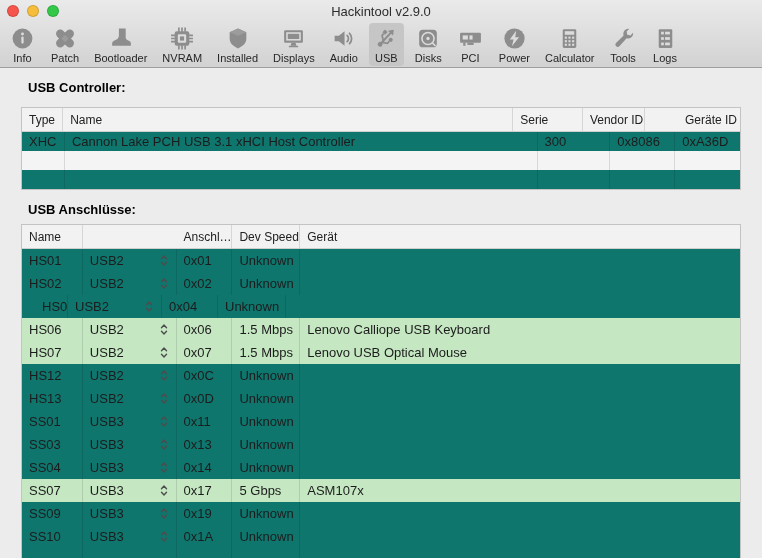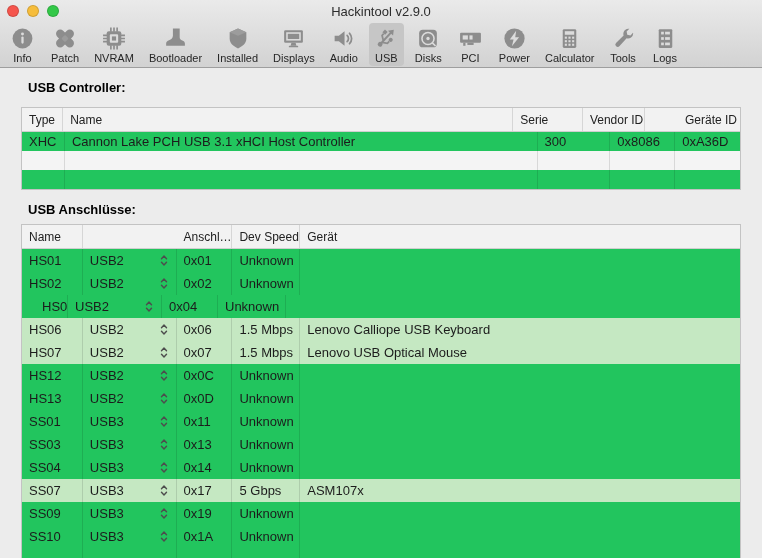--- a/index.html
+++ b/index.html
@@ -20,21 +20,21 @@
   .light{width:12px;height:12px;border-radius:50%;border:0.5px solid rgba(0,0,0,0.15);box-sizing:border-box;}
   .toolbar{position:absolute;top:22px;left:0;right:0;height:45px;
     display:flex;align-items:flex-start;padding:1px 5px 0;gap:7px;box-sizing:border-box;}
   .tb-item{display:flex;flex-direction:column;align-items:center;
     padding:2px 4px 2px;border-radius:4px;cursor:default;}
   .tb-item.selected{background:#c6c6c6;}
   .tb-icon{width:27px;height:26px;display:flex;align-items:center;justify-content:center;}
   .tb-label{font-size:11px;color:#262626;margin-top:1px;white-space:nowrap;}
   
   .section-label{position:absolute;left:28px;font-size:13px;font-weight:bold;color:#000;}
-  .table{position:absolute;left:21px;width:720px;background:#22c55e;
+  .table{position:absolute;left:21px;width:720px;background:#0f766e;
     border:1px solid #c3c3c3;box-sizing:border-box;}
   .trow{display:flex;}
   .tcell{box-sizing:border-box;padding-left:7px;overflow:hidden;white-space:nowrap;
     border-right:1px solid rgba(0,0,0,0.115);
     font-size:13px;color:#1c1c1c;display:flex;align-items:center;}
   .tcell:last-child{border-right:none;}
   .thead{background:#f2f2f2;border-bottom:1px solid #cfcfcf;}
   .thead .tcell{font-size:12px;color:#222;}
   .t1 .trow{height:19px;}
   .t1 .trow.thead{height:23px;}
@@ -76,35 +76,35 @@
               <rect x="1.5" y="8" width="21" height="8" rx="4" transform="rotate(45 12 12)"></rect>
               <rect x="1.5" y="8" width="21" height="8" rx="4" transform="rotate(-45 12 12)"></rect>
               <rect x="9.5" y="9.5" width="5" height="5" rx="1" fill="#9b9b9b" transform="rotate(45 12 12)"></rect>
             </svg>
           </div>
           <div class="tb-label">Patch</div>
         </div>
         <div class="tb-item">
           <div class="tb-icon">
             <svg width="26" height="25" viewBox="0 0 24 24">
+              <path fill="#8d8d8d" d="M10 2.5h6.5v8.3c0 1.6 1 2.7 2.5 3.2 1.4.5 2.5 1.3 2.5 2.8V19H3.5v-2.2c0-1.4.9-2.4 2.2-2.9 2.3-.9 3.9-1.9 4.3-4.4z"></path>
+            </svg>
+          </div>
+          <div class="tb-label">Bootloader</div>
+        </div>
+        <div class="tb-item">
+          <div class="tb-icon">
+            <svg width="26" height="25" viewBox="0 0 24 24">
               <path stroke="#8d8d8d" stroke-width="1.6" d="M9 1.5v4M12 1.5v4M15 1.5v4M9 18.5v4M12 18.5v4M15 18.5v4M1.5 9h4M1.5 12h4M1.5 15h4M18.5 9h4M18.5 12h4M18.5 15h4"></path>
               <rect x="5" y="5" width="14" height="14" rx="2" fill="#8d8d8d"></rect>
               <rect x="8" y="8" width="8" height="8" rx="1" fill="#dcdcdc"></rect>
               <rect x="10" y="10" width="4" height="4" fill="#8d8d8d"></rect>
             </svg>
           </div>
           <div class="tb-label">NVRAM</div>
-        </div>
-        <div class="tb-item">
-          <div class="tb-icon">
-            <svg width="26" height="25" viewBox="0 0 24 24">
-              <path fill="#8d8d8d" d="M10 2.5h6.5v8.3c0 1.6 1 2.7 2.5 3.2 1.4.5 2.5 1.3 2.5 2.8V19H3.5v-2.2c0-1.4.9-2.4 2.2-2.9 2.3-.9 3.9-1.9 4.3-4.4z"></path>
-            </svg>
-          </div>
-          <div class="tb-label">Bootloader</div>
         </div>
         <div class="tb-item">
           <div class="tb-icon">
             <svg width="26" height="25" viewBox="0 0 24 24">
               <path fill="#8d8d8d" d="M12 2.5l8 3.4v6.2c0 4.6-3.4 7.4-8 9.4-4.6-2-8-4.8-8-9.4V5.9z"></path>
               <path fill="#9c9c9c" d="M12 2.5l8 3.4-8 3.4-8-3.4z"></path>
             </svg>
           </div>
           <div class="tb-label">Installed</div>
         </div>

